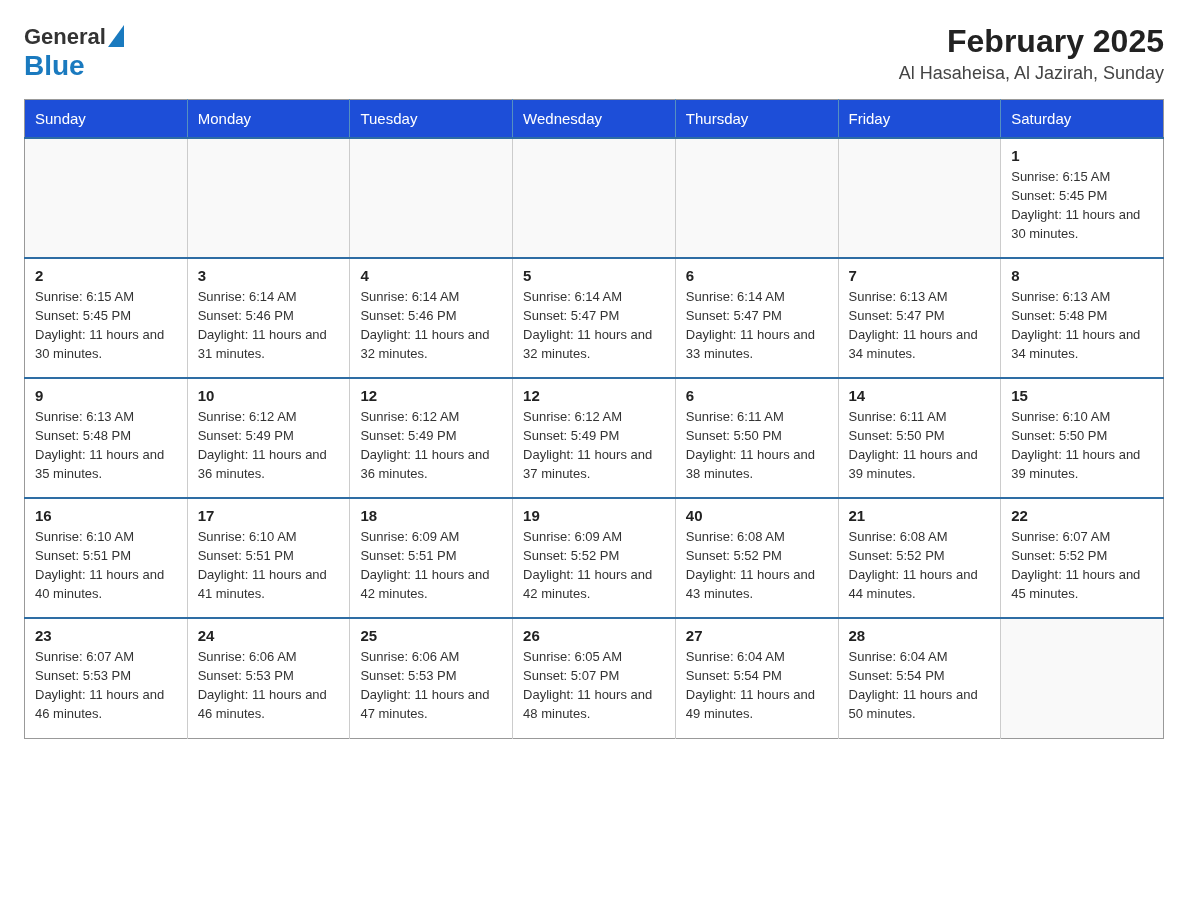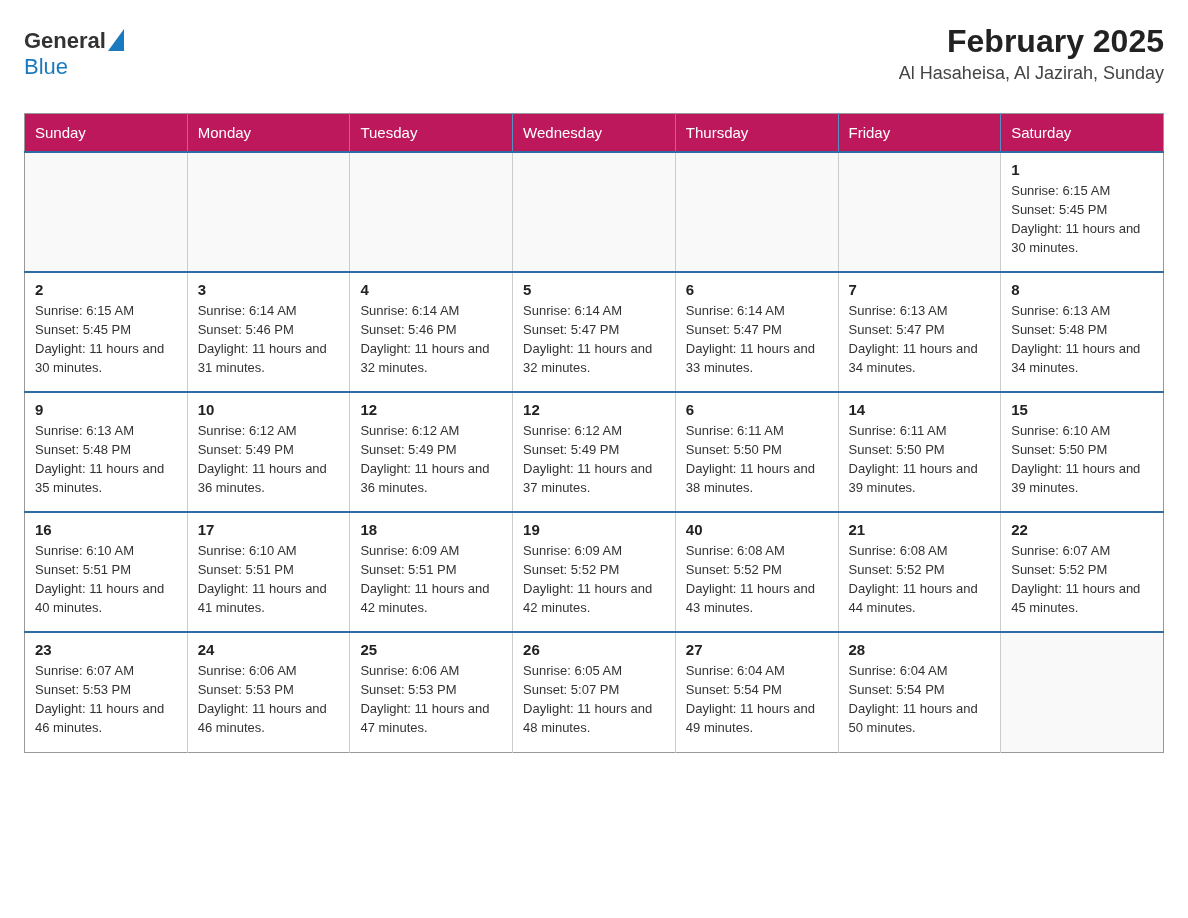--- a/index.html
+++ b/index.html
@@ -6,31 +6,31 @@
     body {
       font-family: Arial, sans-serif;
       background: #fff;
       padding: 24px;
       width: 1188px;
       min-height: 918px;
     }
     .header {
       display: flex;
       justify-content: space-between;
-      align-items: center;
-      margin-bottom: 29px;
+      align-items: flex-start;
+      margin-bottom: 15px;
     }
     .logo-text-general {
       font-size: 22px;
       font-weight: bold;
       color: #333;
     }
     .logo-text-blue {
-      font-size: 22px;
-      font-weight: normal;
+      font-size: 28px;
+      font-weight: bold;
       color: #1a7abf;
     }
     .title-block {
       text-align: right;
     }
     .month-title {
       font-size: 32px;
       font-weight: bold;
       color: #222;
       line-height: 1.1;
@@ -39,21 +39,21 @@
       font-size: 18px;
       color: #444;
       margin-top: 4px;
     }
     .calendar {
       width: 100%;
       border-collapse: collapse;
       border: 1px solid #999;
     }
     .calendar thead th {
-      background-color: #be185d;
+      background-color: #1d4ed8;
       color: white;
       text-align: left;
       padding: 10px 10px;
       font-size: 15px;
       font-weight: normal;
       border-right: 1px solid #5590c0;
     }
     .calendar thead th:last-child {
       border-right: none;
     }

